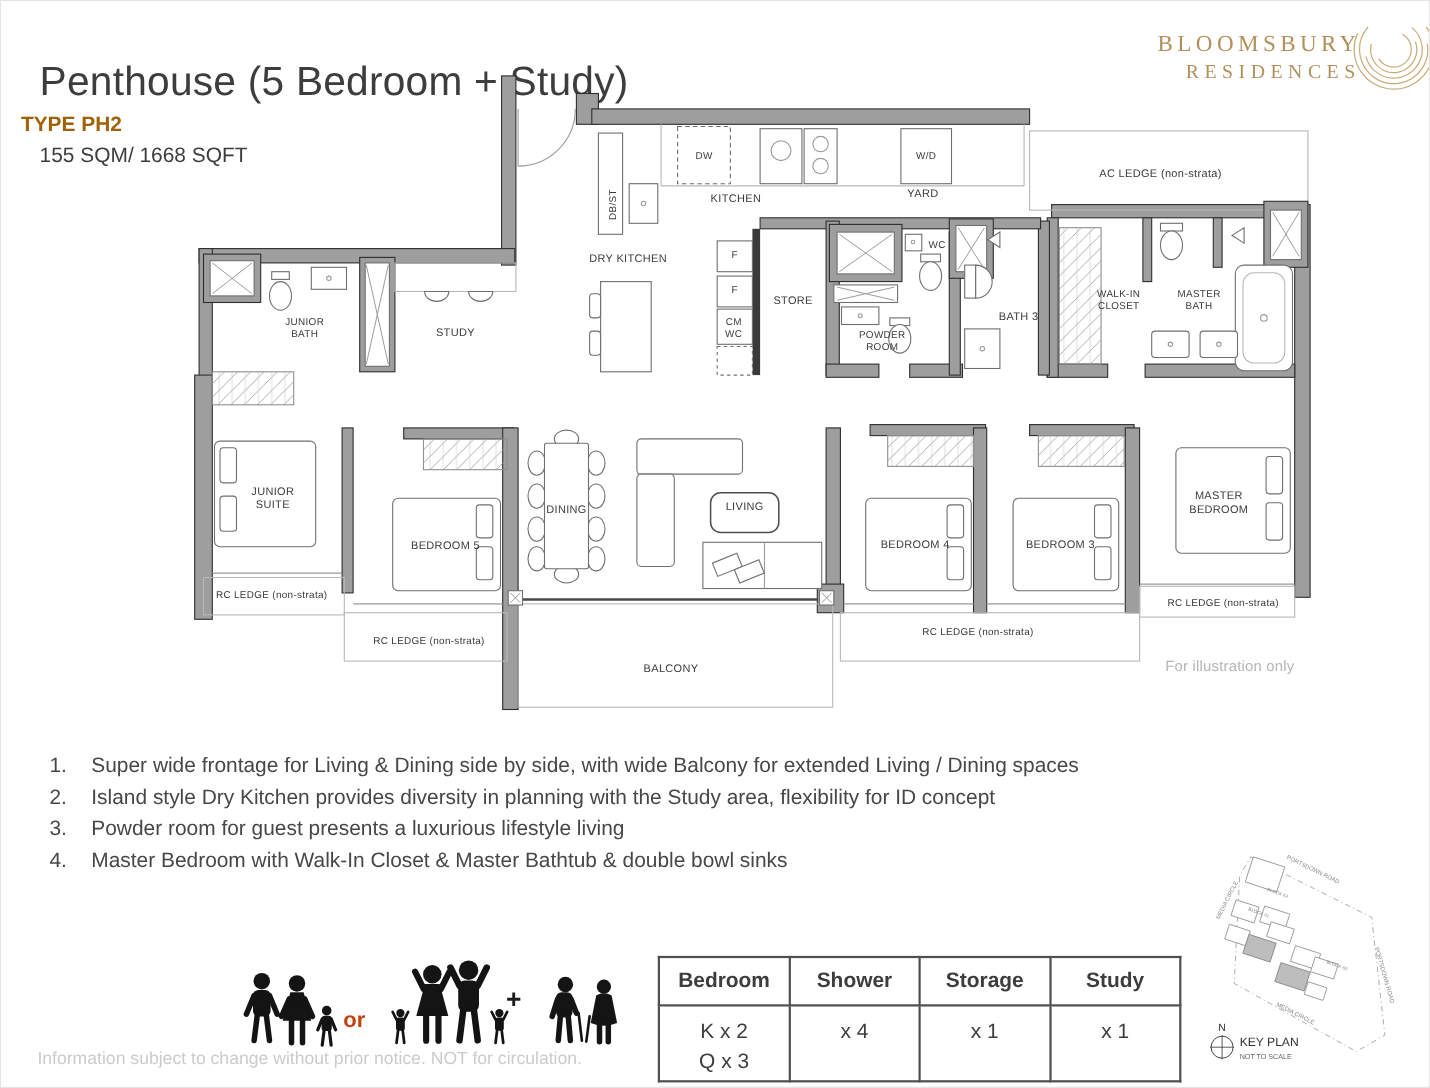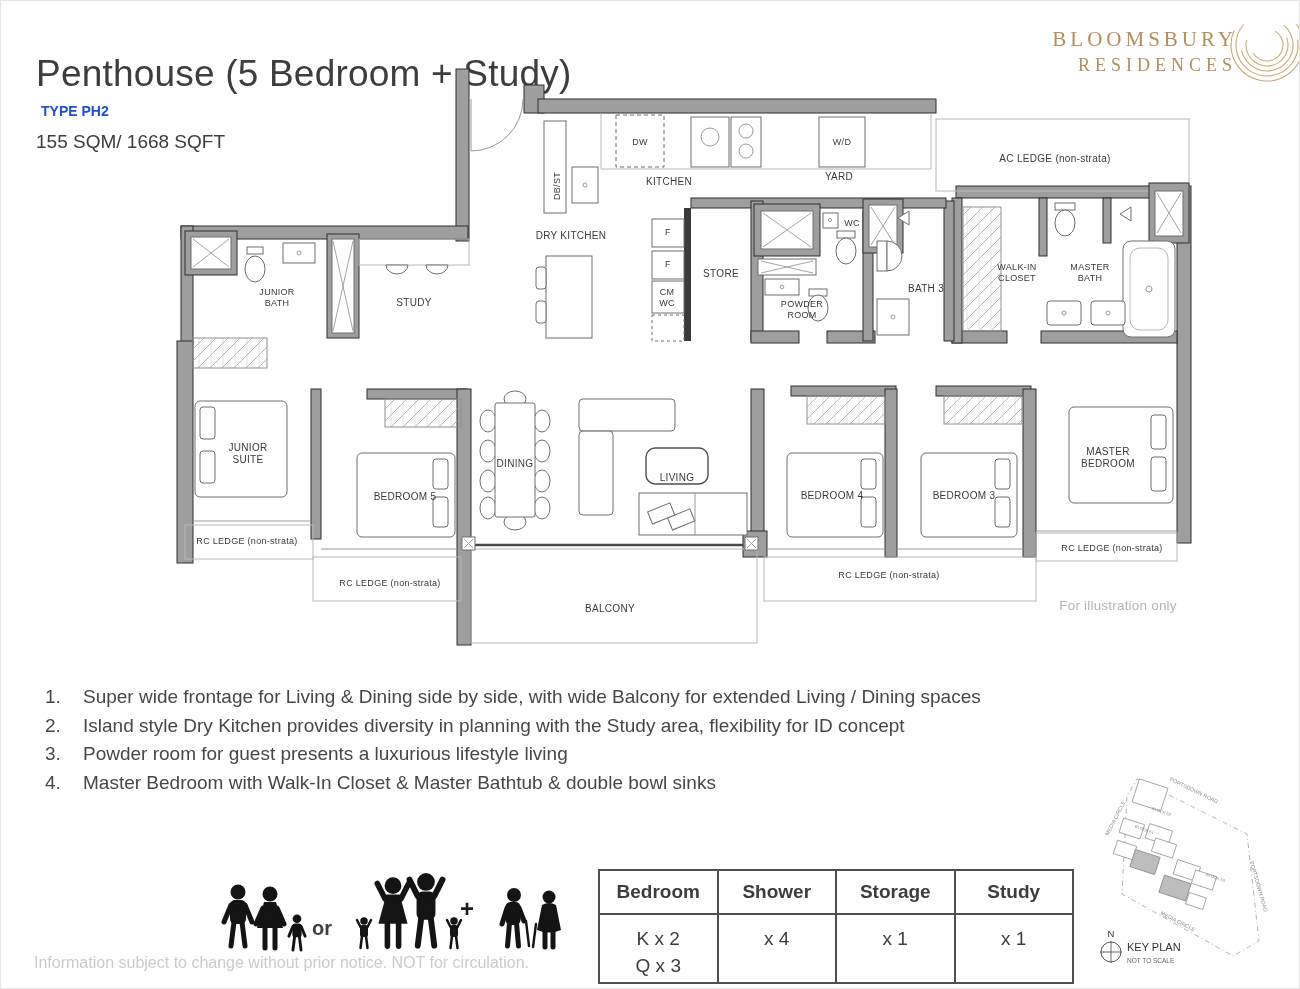--- a/index.html
+++ b/index.html
@@ -1,38 +1,38 @@
 <!DOCTYPE html>
 <html><head>
 <meta charset="utf-8">
 <style>
   html,body{margin:0;padding:0;background:#f2f2f2;}
   .page{position:relative;width:1300px;height:989px;background:#fff;margin:0 auto;
         font-family:"Liberation Sans",sans-serif;overflow:hidden;border:1px solid #e4e4e4;box-sizing:border-box;}
   .abs{position:absolute;}
   
   .title{left:35px;top:52px;font-size:37px;color:#3d3d3d;letter-spacing:.2px;}
-  .type{left:40px;top:102px;font-size:14px;font-weight:bold;color:#1d4ed8;}
+  .type{left:18px;top:102px;font-size:19px;font-weight:bold;color:#a16207;}
   .area{left:35px;top:130px;font-size:19px;color:#3d3d3d;}
   .logo-text{right:62px;top:26px;text-align:right;color:#b3905a;font-family:"Liberation Serif",serif;}
   .logo-l1{font-size:21px;letter-spacing:4px;}
   .logo-l2{font-size:18px;letter-spacing:5px;margin-top:3px;}
   
   .pl{position:absolute;transform:translate(-50%,-50%);font-size:10px;color:#3a3a3a;
       text-align:center;white-space:pre-line;line-height:1.2;letter-spacing:.3px;}
   .pl.rot{transform:translate(-50%,-50%) rotate(-90deg);}
   .pl.s9{font-size:9px;}
   .pl.note{font-size:13.5px;color:#b5b5b5;letter-spacing:.2px;}
   
   .usp-heading{left:44px;top:626px;font-size:21px;font-weight:bold;color:#3b3b3b;}
   .usp-list{left:44px;top:682px;width:1130px;}
   .usp-item{display:flex;font-size:19px;color:#474747;line-height:28.6px;}
   .usp-num{width:38px;flex:none;}
   
-  .or-label{left:321px;top:927px;transform:translate(-50%,-50%);font-size:20px;font-weight:600;color:#404040;}
+  .or-label{left:321px;top:927px;transform:translate(-50%,-50%);font-size:20px;font-weight:600;color:#c2410c;}
   .plus-label{left:466px;top:908px;transform:translate(-50%,-50%);font-size:24px;font-weight:600;color:#1c1c1c;}
   
   .spec-table{position:absolute;left:597px;top:868px;width:476px;border-collapse:collapse;
               text-align:center;color:#3d3d3d;table-layout:fixed;}
   .spec-table th{border:2px solid #4f4f4f;font-size:19px;font-weight:bold;height:40px;}
   .spec-table td{border:2px solid #4f4f4f;font-size:19px;vertical-align:top;padding-top:10px;height:56px;line-height:27px;}
   
   .disclaimer{left:33px;top:953px;font-size:16px;color:#cbcbcb;}
   
   svg .wall{fill:#9e9e9e;stroke:#2e2e2e;stroke-width:1;}
@@ -294,21 +294,21 @@
 CLOSET</div>
     <div class="pl s9" style="left:1089px;top:272px;">MASTER
 BATH</div>
     <div class="pl s9" style="left:276px;top:297px;">JUNIOR
 BATH</div>
     <div class="pl" style="left:413px;top:302px;">STUDY</div>
     <div class="pl" style="left:247px;top:453px;">JUNIOR
 SUITE</div>
     <div class="pl" style="left:404px;top:496px;">BEDROOM 5</div>
     <div class="pl" style="left:514px;top:463px;">DINING</div>
-    <div class="pl" style="left:676px;top:477px;">LIVING</div>
+    <div class="pl" style="left:676px;top:461px;">LIVING</div>
     <div class="pl" style="left:831px;top:495px;">BEDROOM 4</div>
     <div class="pl" style="left:963px;top:495px;">BEDROOM 3</div>
     <div class="pl" style="left:1107px;top:457px;">MASTER
 BEDROOM</div>
     <div class="pl" style="left:609px;top:592px;margin-top:16px;">BALCONY</div>
     <div class="pl s9" style="left:246px;top:540px;">RC LEDGE (non-strata)</div>
     <div class="pl s9" style="left:389px;top:582px;">RC LEDGE (non-strata)</div>
     <div class="pl s9" style="left:888px;top:574px;">RC LEDGE (non-strata)</div>
     <div class="pl s9" style="left:1111px;top:547px;">RC LEDGE (non-strata)</div>
     <div class="pl note" style="left:1117px;top:605px;">For illustration only</div>

